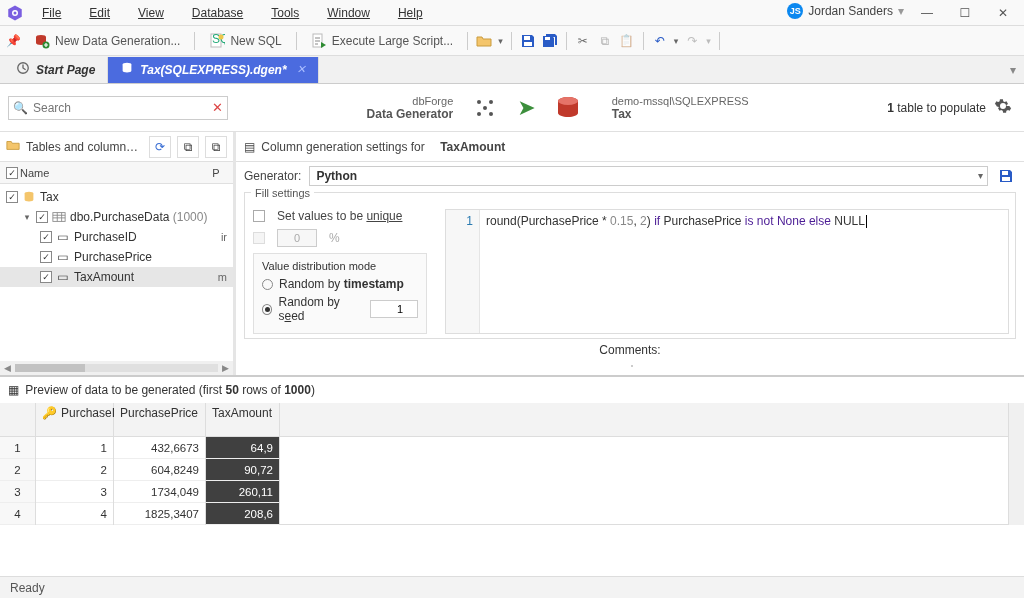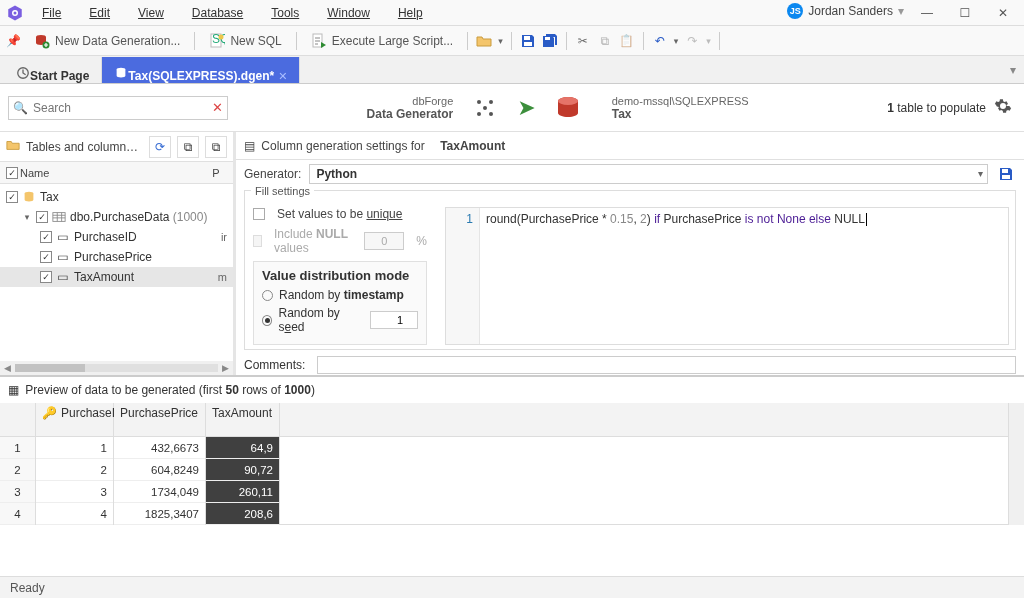--- a/index.html
+++ b/index.html
@@ -16,21 +16,21 @@
 
 .toolbar { height: 30px; display: flex; align-items: center; padding: 0 6px; gap: 6px; background: #f9f9f9; border-bottom: 1px solid #ddd; }
 .toolbar .sep { width: 1px; height: 18px; background: #ccc; margin: 0 2px; }
 .tool-btn { display: flex; align-items: center; gap: 5px; padding: 2px 6px; cursor: default; color:#555; }
 .tool-ico { width:16px; height:16px; display:flex; align-items:center; justify-content:center; }
 .ico-sm { width:16px; height:16px; display:flex; align-items:center; justify-content:center; color:#666; }
 .ico-blue { color:#295bc6; }
 .ico-save { color:#295bc6; }
 
 .tabs { height: 28px; display: flex; align-items: center; background: #f1f1f1; border-bottom: 1px solid #ccc; padding-left:4px; }
-.tab { height: 26px; display: flex; align-items: flex-end; padding: 0 12px; background:#f1f1f1; border-right:1px solid #ddd; }
+.tab { height: 26px; display: flex; align-items: center; padding: 0 12px; gap:6px; background:#f1f1f1; border-right:1px solid #ddd;font-style:italic; }
 .tab.active { background: #4b6bdf; color:#fff; }
 .tab .tab-close { margin-left:4px; font-size:11px; color:#a9bdff; }
 .tabs .spacer { flex:1; }
 
 .header-row { height: 48px; display:flex; align-items:center; padding: 4px 8px; background:#fff; border-bottom:1px solid #e0e0e0; }
 .search-wrap { width: 220px; position:relative; }
 .search-wrap input { width:100%; height:24px; border:1px solid #ccc; padding:0 24px 0 24px; font-size:12px; }
 .search-wrap .s-ico { position:absolute; left:5px; top:5px; color:#888; font-size:12px; }
 .search-wrap .x-ico { position:absolute; right:5px; top:4px; color:#d44; font-size:13px; cursor:default; }
 .flow { flex:1; display:flex; align-items:center; justify-content:center; gap:18px; }
@@ -75,32 +75,32 @@
 .gen-save { width:20px; height:20px; display:flex; align-items:center; justify-content:center; color:#295bc6; }
 .fill-fs { margin:2px 8px 4px; border:1px solid #ddd; padding:2px 0 4px; position:relative; }
 .fill-fs .legend { position:relative; top:-9px; left:6px; background:#fff; padding:0 4px; font-size:11px; color:#555; }
 .fill-content { display:flex; gap:10px; }
 .fill-left { width:190px; padding:0 8px; display:flex; flex-direction:column; gap:6px; }
 .chk-row { display:flex; align-items:center; gap:12px; font-size:11.5px; color:#444; }
 .chk-box { width:12px; height:12px; border:1px solid #aaa; background:#fff; }
 .chk-box.disabled { border-color:#ddd; background:#f5f5f5; }
 .num-sm { width:40px; height:18px; border:1px solid #ccc; text-align:center; font-size:11px; background:#f7f7f7; color:#aaa; }
 .dist-box { border:1px solid #e0e0e0; background:#fafafa; padding:6px 8px; }
-.dist-box .dtitle { font-weight:bold; font-size:13px; margin-bottom:5px; }
+.dist-box .dtitle { font-weight:normal; font-size:11px; margin-bottom:5px; }
 .radio-row { display:flex; align-items:center; gap:6px; font-size:11.5px; margin-bottom:4px; }
 .radio { width:11px; height:11px; border:1px solid #888; border-radius:50%; display:flex; align-items:center; justify-content:center; }
 .radio .dot { width:5px; height:5px; border-radius:50%; background:#333; }
 .seed-in { width:48px; height:18px; border:1px solid #ccc; text-align:right; padding-right:14px; font-size:11px; position:relative; }
 .code-area { flex:1; border:1px solid #ddd; margin-right:6px; display:flex; min-width:0; }
 .gutter { width:34px; background:#f7f7f7; border-right:1px solid #e5e5e5; text-align:right; padding:4px 6px 0 0; color:#2a7ab0; font-family:Consolas,monospace; font-size:12px; }
 .code { flex:1; padding:4px 6px; font-family:Consolas,monospace; font-size:12px; white-space:pre; overflow:hidden; }
 .kw { color:#4c1d95; }
 .lit { color:#888; }
 .cursor-bar { display:inline-block; width:1px; height:13px; background:#000; vertical-align:middle; margin-left:1px; }
-.comments-row { height:22px; display:flex; align-items:center; padding:0 8px; gap:8px; }
+.comments-row { height:22px; display:flex; align-items:center; padding:0 8px; gap:8px;flex-direction:column; }
 .comments-row .cbox { flex:1; height:18px; border:1px solid #ccc; margin-left:4px;}
 
 .preview { border-top:1px solid #ccc; }
 .pv-head { height:26px; display:flex; align-items:center; padding:0 8px; gap:6px; background:#fff; border-bottom:0px solid #e0e0e0;}
 .pv-grid { display:flex; height:122px; }
 .pv-rownums { width:36px; border-right:1px solid #ddd; }
 .pv-rownums .rh { height:34px; border-bottom:1px solid #ddd; background:#f3f3f3; }
 .pv-rownums .rn { height:22px; display:flex; align-items:center; justify-content:center; border-bottom:1px solid #eee; background:#f8f8f8; font-size:11.5px; }
 .pv-cols { flex:1; display:flex; }
 .pv-col { border-right:1px solid #ddd; display:flex; flex-direction:column; }
@@ -379,21 +379,20 @@
     <div class="fill-fs">
       <span class="legend">Fill settings</span>
       <div class="fill-content">
         <div class="fill-left">
           <div class="chk-row">
             <span class="chk-box"></span>
             <span><span>Set values to be </span><span class="underline-u">unique</span></span>
           </div>
           <div class="chk-row" style="color:#aaa;">
             <span class="chk-box disabled"></span>
-            <span><span>Include </span><b>NULL</b><span> values</span></span>
             <input class="num-sm" value="0" style="">
               <span>%</span>
           </div>
           <div class="dist-box">
             <div class="dtitle">Value distribution mode</div>
             <div class="radio-row">
               <span class="radio"></span>
               <span><span>Random by </span><b>timestamp</b></span>
             </div>
             <div class="radio-row">

